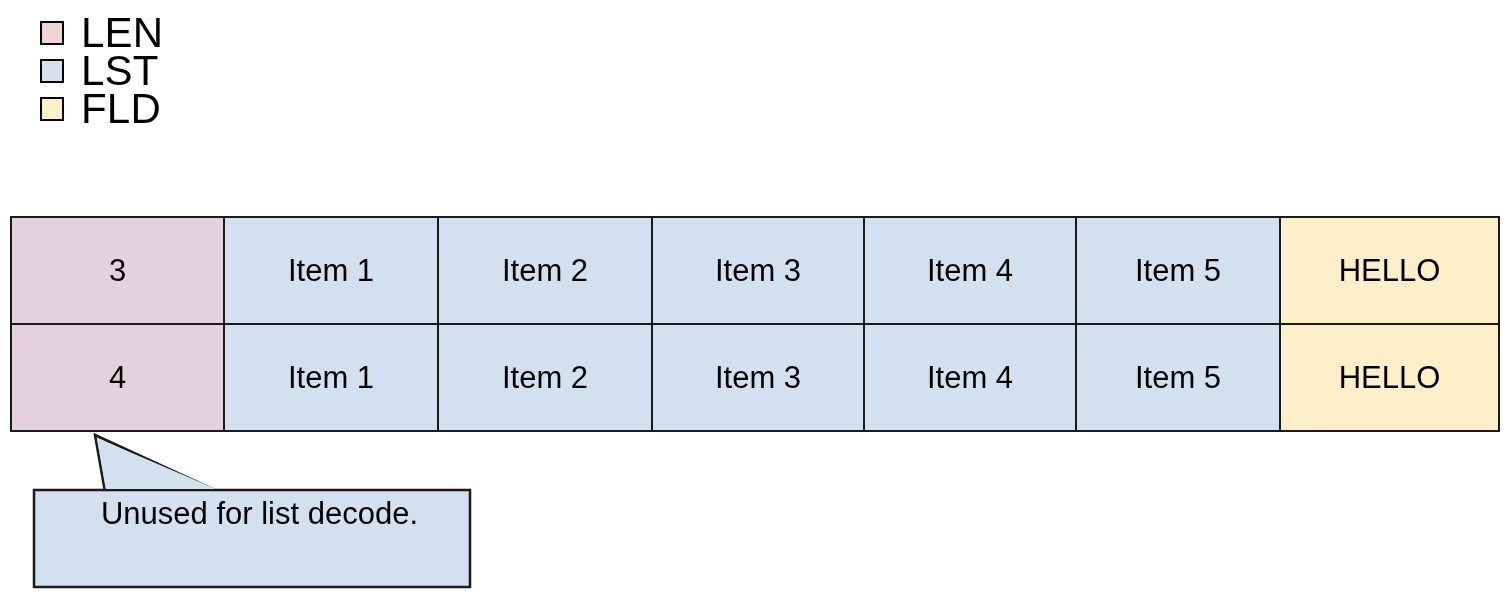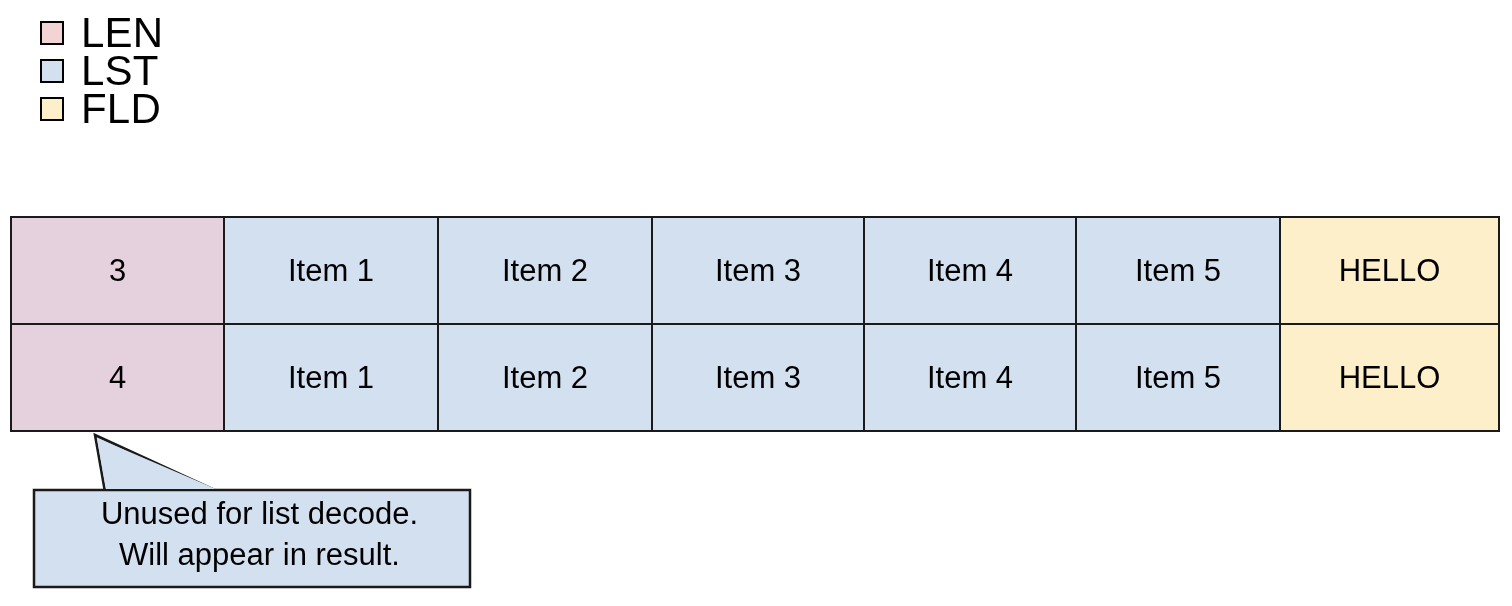--- a/index.html
+++ b/index.html
@@ -149,15 +149,14 @@
   <svg width="520" height="186" viewBox="0 0 520 186">
 
     <polygon points="95,15 105,72 219,72" fill="#d3e0f0" stroke="#1a1a1a" stroke-width="2.5" stroke-linejoin="miter"></polygon>
 
     <rect x="34" y="70" width="436" height="97" fill="#d3e0f0" stroke="#1a1a1a" stroke-width="2.5"></rect>
 
     <polygon points="97,18 106,69 216,69" fill="#d3e0f0" stroke="none"></polygon>
   </svg>
   <div id="callout-text">
     <div>Unused for list decode.</div>
-    <div>Will appear in result.</div>
   </div>
 </div>
 
 </body></html>

